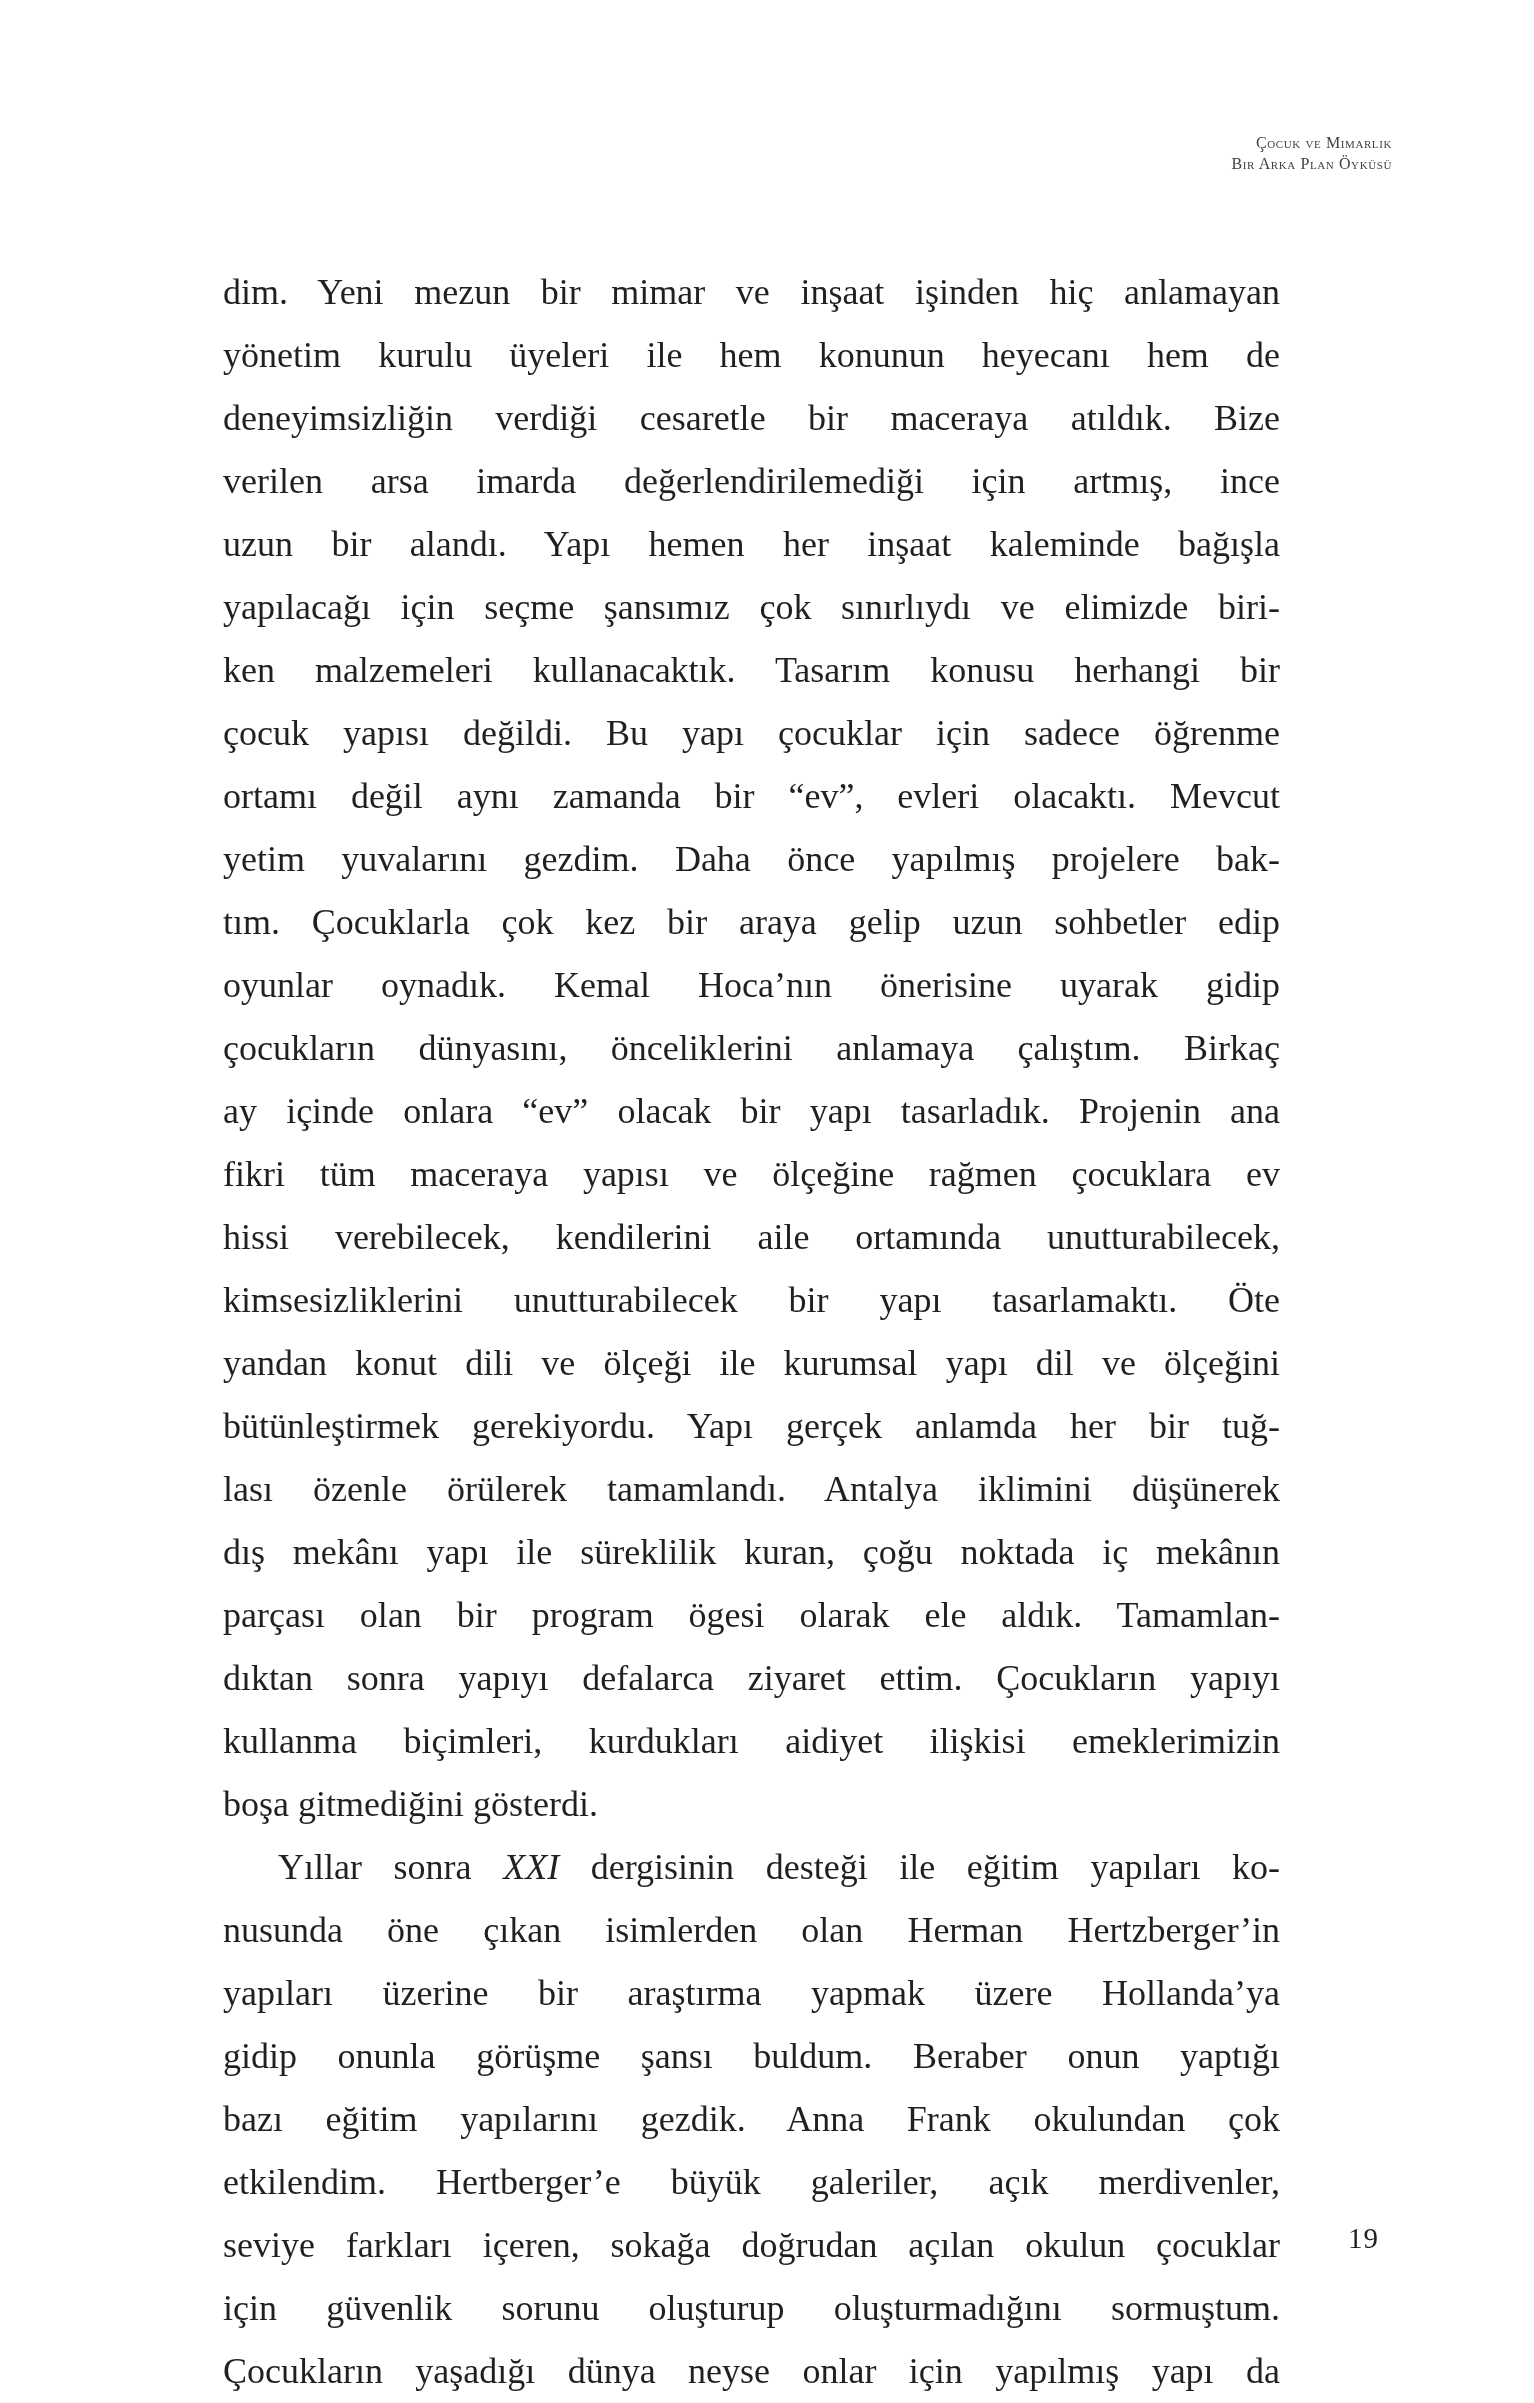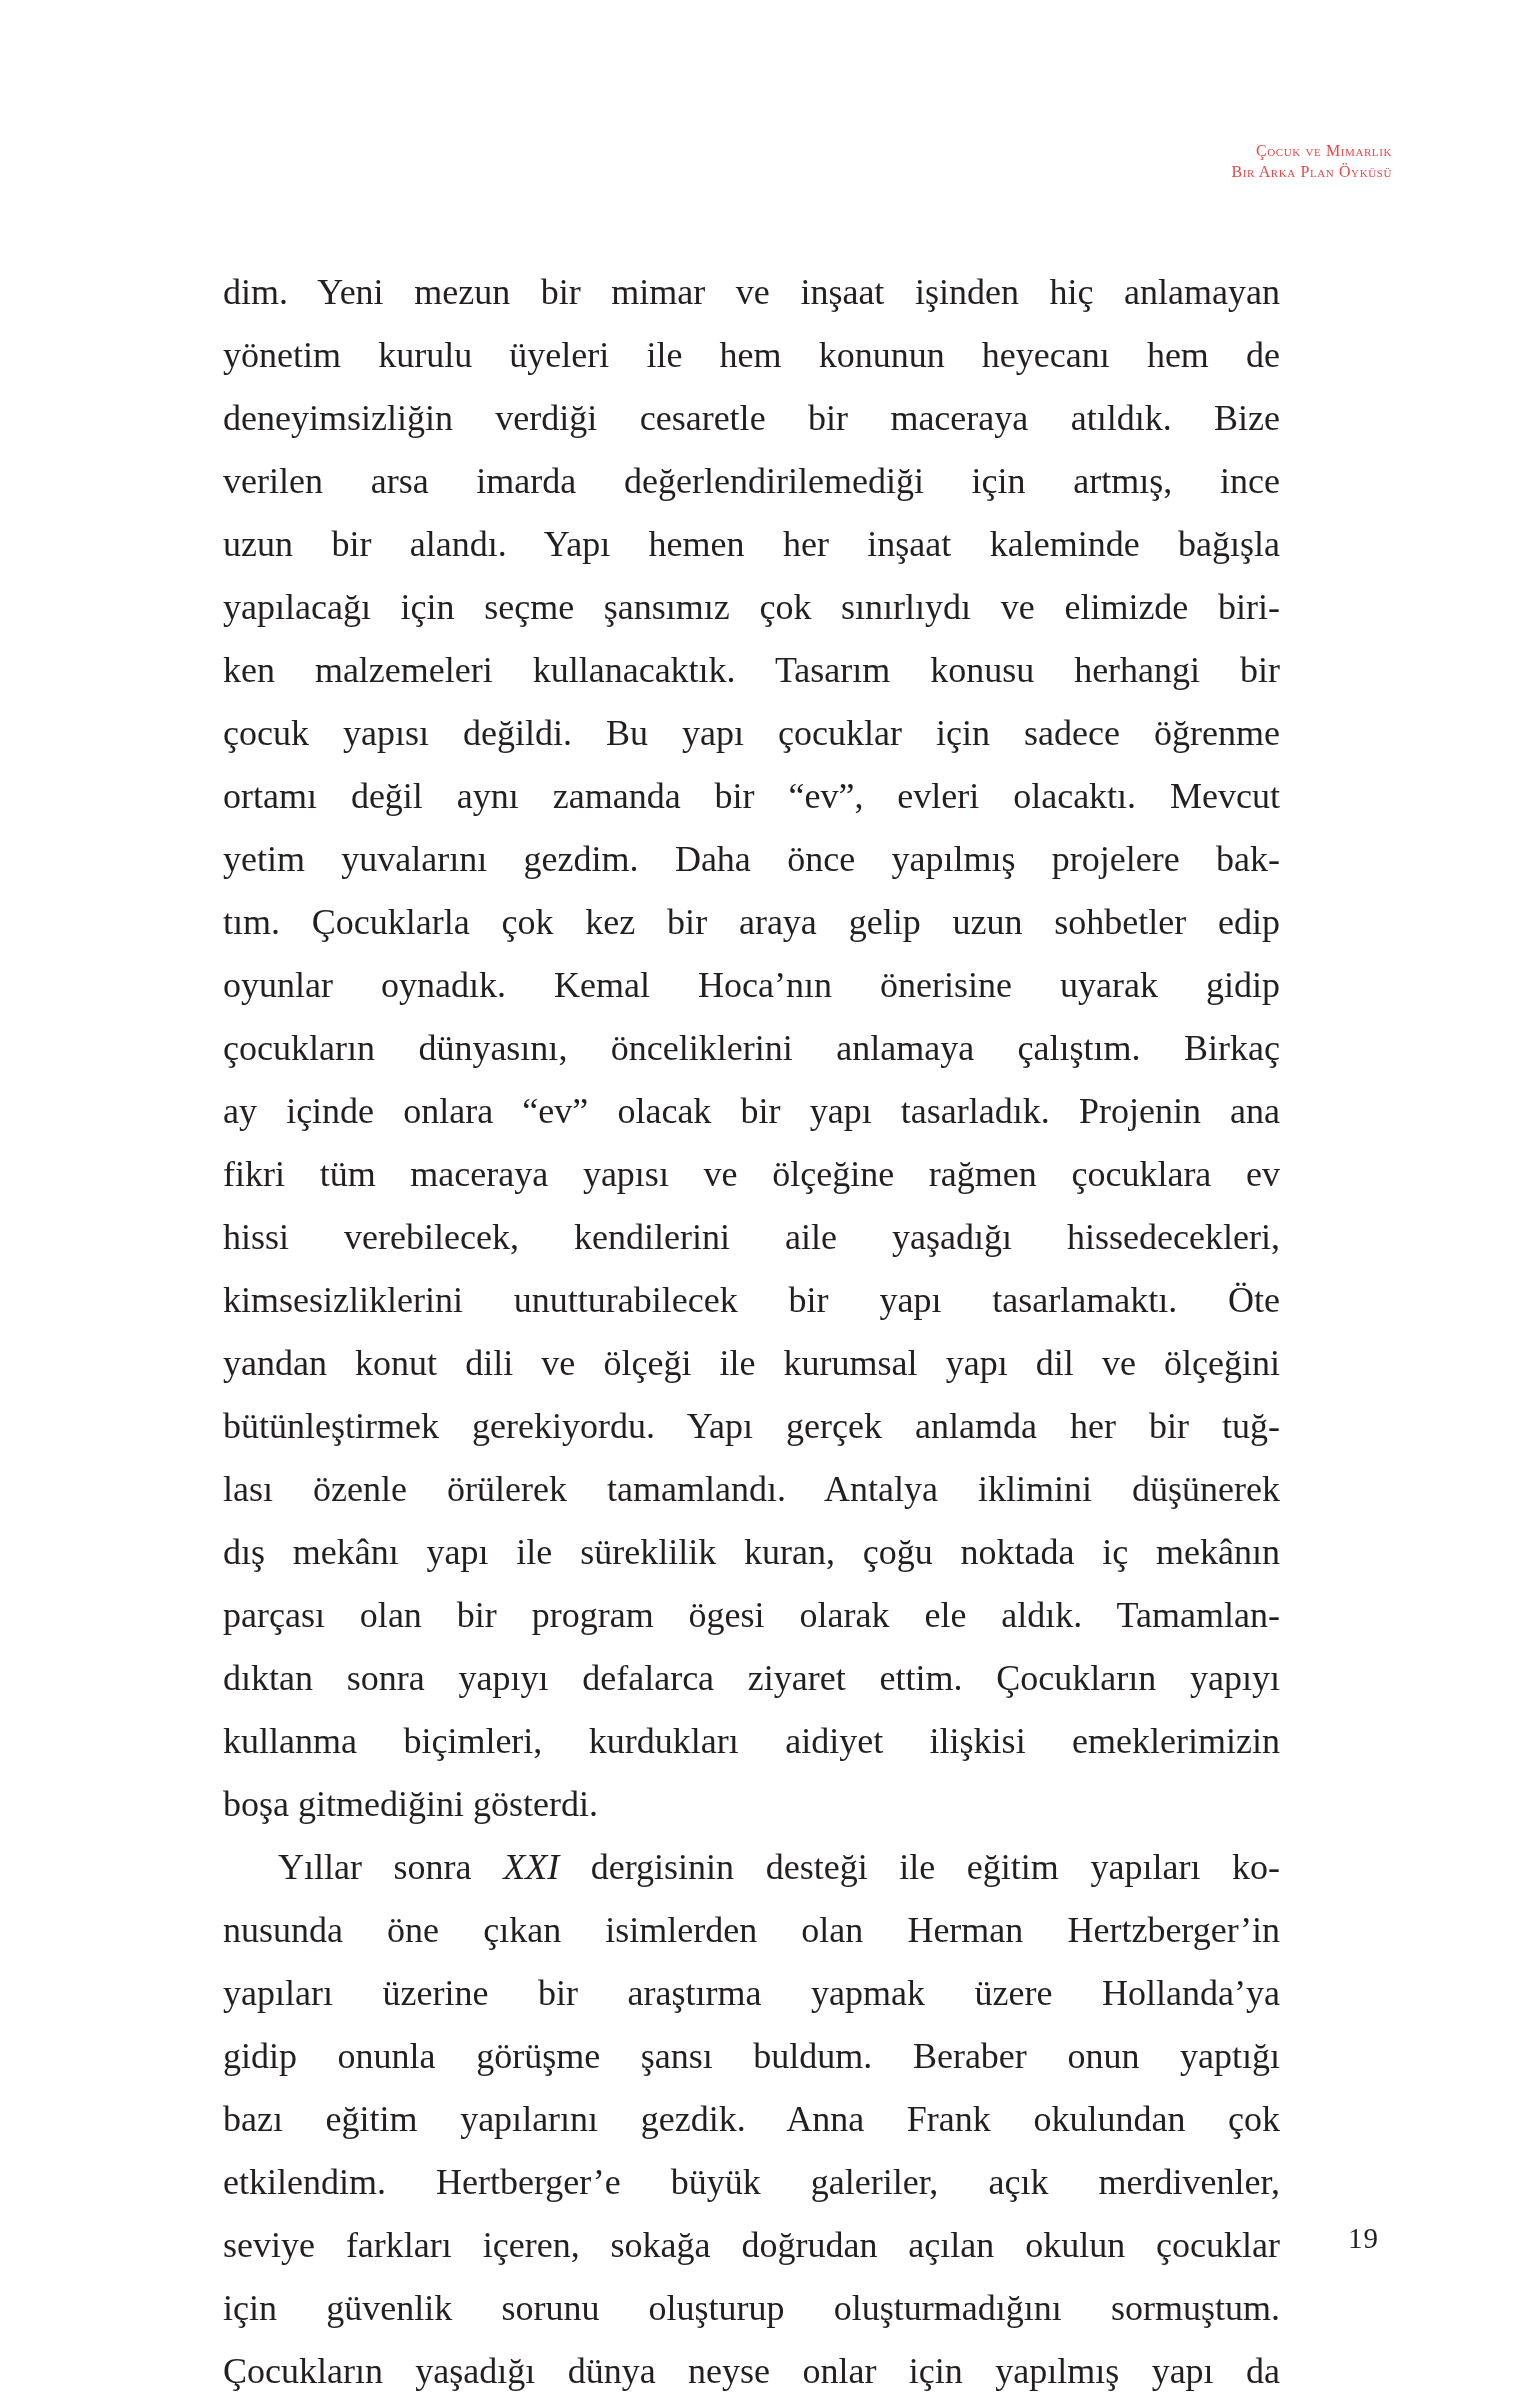--- a/index.html
+++ b/index.html
@@ -11,27 +11,27 @@
     width: 1535px;
     height: 2403px;
     position: relative;
     overflow: hidden;
     color: #231f20;
     font-family: "Liberation Serif", "DejaVu Serif", serif;
   }
   .running-head {
     position: absolute;
     right: 143px;
-    top: 140px;
+    top: 132px;
     text-align: right;
     font-size: 16px;
     line-height: 21px;
     letter-spacing: 0.6px;
     font-variant: small-caps;
-    color: #ef4444;
+    color: #404040;
   }
   .running-head div { white-space: nowrap; }
   .body-text {
     position: absolute;
     left: 223px;
     top: 256px;
     width: 1057px;
     font-size: 36px;
     line-height: 53px;
   }
@@ -77,21 +77,21 @@
     <span class="line">yapılacağı için seçme şansımız çok sınırlıydı ve elimizde biri-</span>
     <span class="line">ken malzemeleri kullanacaktık. Tasarım konusu herhangi bir</span>
     <span class="line">çocuk yapısı değildi. Bu yapı çocuklar için sadece öğrenme</span>
     <span class="line">ortamı değil aynı zamanda bir “ev”, evleri olacaktı. Mevcut</span>
     <span class="line">yetim yuvalarını gezdim. Daha önce yapılmış projelere bak-</span>
     <span class="line">tım. Çocuklarla çok kez bir araya gelip uzun sohbetler edip</span>
     <span class="line">oyunlar oynadık. Kemal Hoca’nın önerisine uyarak gidip</span>
     <span class="line">çocukların dünyasını, önceliklerini anlamaya çalıştım. Birkaç</span>
     <span class="line">ay içinde onlara “ev” olacak bir yapı tasarladık. Projenin ana</span>
     <span class="line">fikri tüm maceraya yapısı ve ölçeğine rağmen çocuklara ev</span>
-    <span class="line">hissi verebilecek, kendilerini aile yaşadığı hissedecekleri,</span>
+    <span class="line">hissi verebilecek, kendilerini aile ortamında unutturabilecek,</span>
     <span class="line">kimsesizliklerini unutturabilecek bir yapı tasarlamaktı. Öte</span>
     <span class="line">yandan konut dili ve ölçeği ile kurumsal yapı dil ve ölçeğini</span>
     <span class="line">bütünleştirmek gerekiyordu. Yapı gerçek anlamda her bir tuğ-</span>
     <span class="line">lası özenle örülerek tamamlandı. Antalya iklimini düşünerek</span>
     <span class="line">dış mekânı yapı ile süreklilik kuran, çoğu noktada iç mekânın</span>
     <span class="line">parçası olan bir program ögesi olarak ele aldık. Tamamlan-</span>
     <span class="line">dıktan sonra yapıyı defalarca ziyaret ettim. Çocukların yapıyı</span>
     <span class="line">kullanma biçimleri, kurdukları aidiyet ilişkisi emeklerimizin</span>
     <span class="line last">boşa gitmediğini gösterdi.</span>
   </div>

